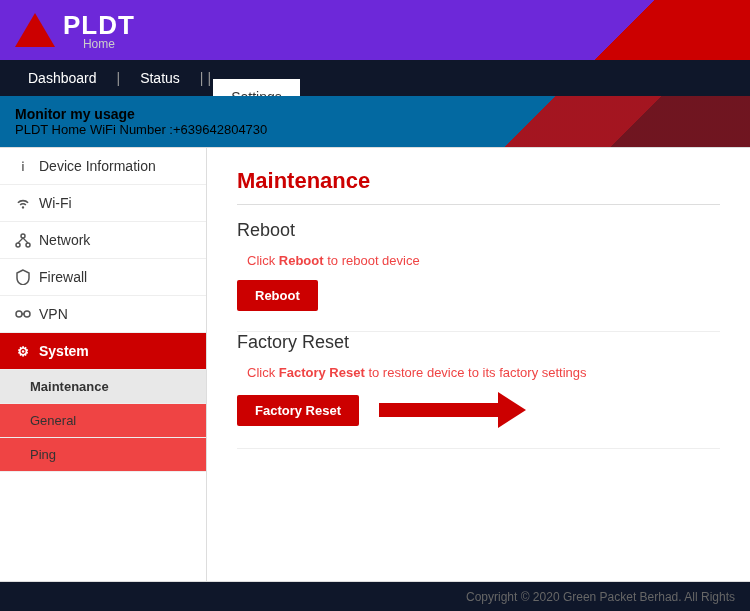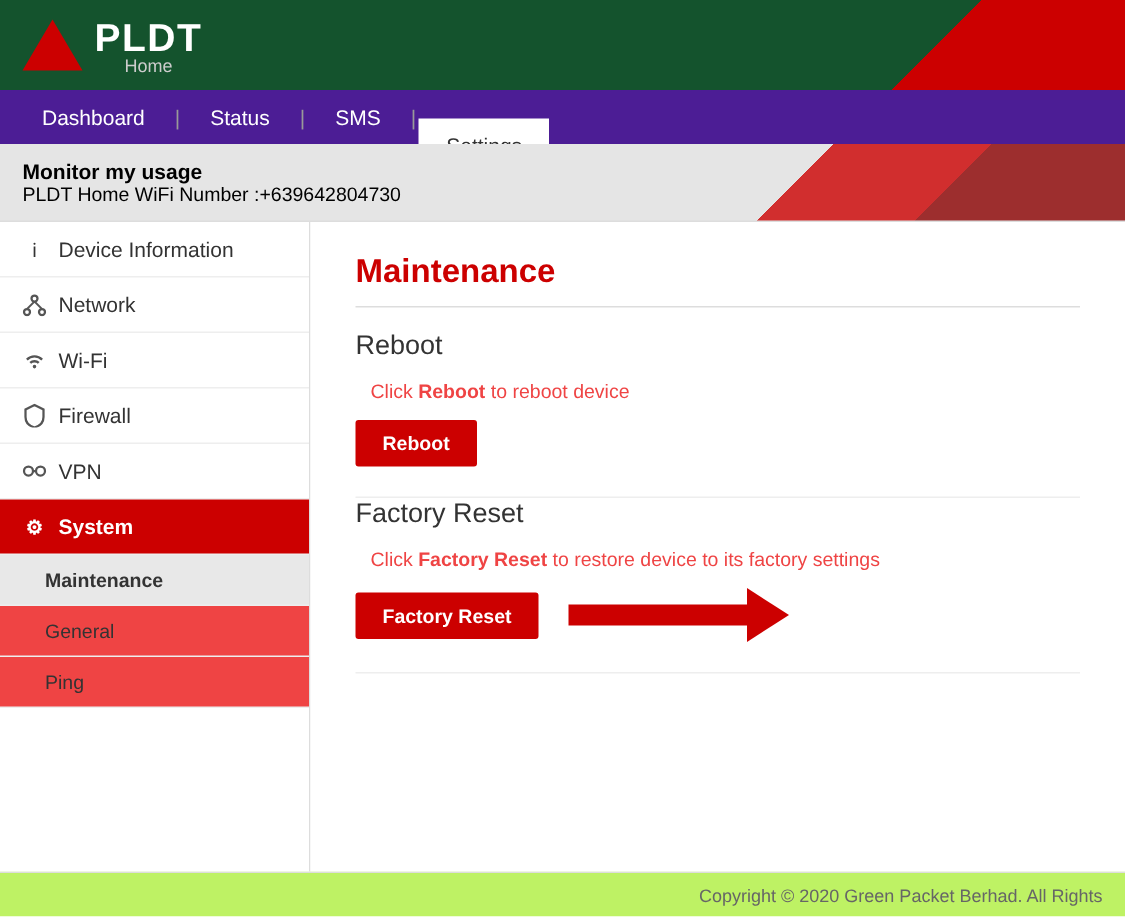--- a/index.html
+++ b/index.html
@@ -1,20 +1,20 @@
 <!DOCTYPE html>
 <html><head>
   <meta charset="utf-8">
   <style>
     * { margin: 0; padding: 0; box-sizing: border-box; }
     body { font-family: Arial, sans-serif; font-size: 14px; background: #fff; width: 750px; height: 611px; overflow: hidden; }
 
     
     .header {
-      background: #14532d;
+      background: #6d28d9;
       height: 60px;
       display: flex;
       align-items: center;
       padding: 0 15px;
       position: relative;
     }
     .header-logo {
       display: flex;
       align-items: center;
       gap: 8px;
@@ -43,21 +43,21 @@
       position: absolute;
       right: 0;
       top: 0;
       width: 200px;
       height: 60px;
       background: linear-gradient(135deg, transparent 40%, #cc0000 40%);
     }
 
     
     .nav-tabs {
-      background: #4c1d95;
+      background: #0f172a;
       display: flex;
       align-items: center;
       height: 36px;
       padding: 0 10px;
     }
     .nav-tab {
       color: #fff;
       padding: 0 18px;
       height: 36px;
       display: flex;
@@ -71,21 +71,21 @@
       color: #333;
       margin-top: 37px;
     }
     .nav-divider {
       color: #999;
       padding: 0 2px;
     }
 
     
     .banner {
-      background: #e5e5e5;
+      background: #0369a1;
       padding: 8px 15px;
       border-bottom: 1px solid #ddd;
       height: 52px;
       display: flex;
       flex-direction: column;
       justify-content: center;
       position: relative;
       overflow: hidden;
     }
     .banner::after {
@@ -221,21 +221,21 @@
       width: 0;
       height: 0;
       border-top: 18px solid transparent;
       border-bottom: 18px solid transparent;
       border-left: 28px solid #cc0000;
       margin-left: -1px;
     }
 
     
     .footer {
-      background: #bef264;
+      background: #0f172a;
       border-top: 1px solid #ddd;
       height: 30px;
       display: flex;
       align-items: center;
       justify-content: flex-end;
       padding: 0 15px;
       font-size: 12px;
       color: #666;
     }
   </style>
@@ -251,56 +251,55 @@
     </div>
   </div>
   <div class="header-red-decoration"></div>
 </div>
 
 <div class="nav-tabs">
   <a class="nav-tab">Dashboard</a>
   <span class="nav-divider">|</span>
   <a class="nav-tab">Status</a>
   <span class="nav-divider">|</span>
-  <a class="nav-tab">SMS</a>
   <span class="nav-divider">|</span>
   <a class="nav-tab active">Settings</a>
 </div>
 
 <div class="banner">
   <span class="banner-title">Monitor my usage</span>
   <span class="banner-subtitle">PLDT Home WiFi Number :+639642804730</span>
 </div>
 
 <div class="main-layout">
 
   <div class="sidebar">
     <div class="sidebar-item">
       <span class="sidebar-icon">ℹ</span>
       <span>Device Information</span>
+    </div>
+    <div class="sidebar-item">
+      <span class="sidebar-icon">
+        <svg width="16" height="14" viewBox="0 0 20 16" fill="#555">
+          <path d="M10 12a1.5 1.5 0 1 1 0 3 1.5 1.5 0 0 1 0-3zm0-4a6 6 0 0 1 4.24 1.76l-1.42 1.42A4 4 0 0 0 10 10a4 4 0 0 0-2.83 1.17L5.76 9.76A6 6 0 0 1 10 8zm0-4a10 10 0 0 1 7.07 2.93l-1.42 1.42A8 8 0 0 0 10 6a8 8 0 0 0-5.66 2.34L2.93 6.93A10 10 0 0 1 10 4z"></path>
+        </svg>
+      </span>
+      <span>Wi-Fi</span>
     </div>
     <div class="sidebar-item">
       <span class="sidebar-icon">
         <svg width="16" height="16" viewBox="0 0 16 16" fill="none">
           <circle cx="8" cy="4" r="2" stroke="#555" stroke-width="1.5"></circle>
           <circle cx="3" cy="13" r="2" stroke="#555" stroke-width="1.5"></circle>
           <circle cx="13" cy="13" r="2" stroke="#555" stroke-width="1.5"></circle>
           <line x1="8" y1="6" x2="3" y2="11" stroke="#555" stroke-width="1.2"></line>
           <line x1="8" y1="6" x2="13" y2="11" stroke="#555" stroke-width="1.2"></line>
         </svg>
       </span>
       <span>Network</span>
-    </div>
-    <div class="sidebar-item">
-      <span class="sidebar-icon">
-        <svg width="16" height="14" viewBox="0 0 20 16" fill="#555">
-          <path d="M10 12a1.5 1.5 0 1 1 0 3 1.5 1.5 0 0 1 0-3zm0-4a6 6 0 0 1 4.24 1.76l-1.42 1.42A4 4 0 0 0 10 10a4 4 0 0 0-2.83 1.17L5.76 9.76A6 6 0 0 1 10 8zm0-4a10 10 0 0 1 7.07 2.93l-1.42 1.42A8 8 0 0 0 10 6a8 8 0 0 0-5.66 2.34L2.93 6.93A10 10 0 0 1 10 4z"></path>
-        </svg>
-      </span>
-      <span>Wi-Fi</span>
     </div>
     <div class="sidebar-item">
       <span class="sidebar-icon">
         <svg width="14" height="16" viewBox="0 0 14 16" fill="none">
           <path d="M7 1L1 4v5c0 3.5 2.5 6 6 7 3.5-1 6-3.5 6-7V4L7 1z" stroke="#555" stroke-width="1.5" fill="none"></path>
         </svg>
       </span>
       <span>Firewall</span>
     </div>
     <div class="sidebar-item">

